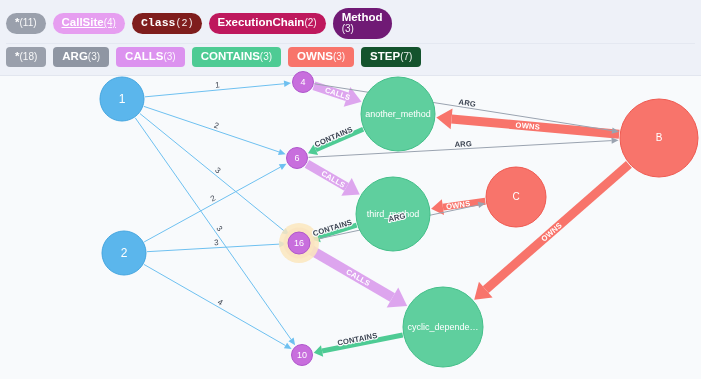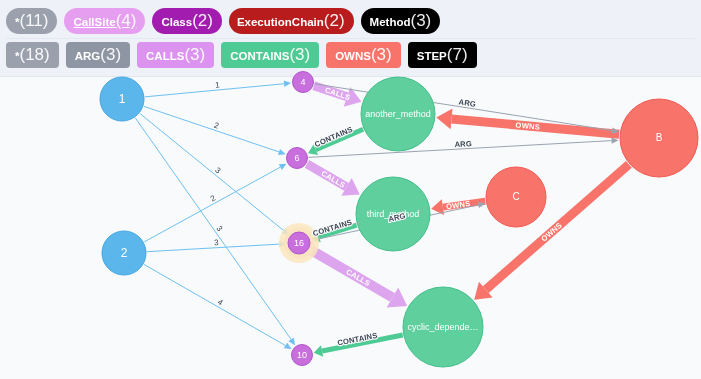--- a/index.html
+++ b/index.html
@@ -40,21 +40,21 @@
     font-size: 11.5px;
     font-weight: bold;
     line-height: 1;
     padding: 4px 9px 5px 9px;
     white-space: nowrap;
     user-select: none;
     cursor: pointer;
   }
   .chip .cnt {
     font-weight: normal;
-    font-size: 17px;
+    font-size: 10px;
     opacity: .92;
   }
   .chip.pill { border-radius: 999px; }
   .chip.rect { border-radius: 4px; }
 
   
   #canvas {
     position: absolute;
     left: 0; top: 62px;
     width: 701px;
@@ -93,29 +93,29 @@
   <div id="legend">
     <div class="legend-row row-node" id="legend-nodes">
         <div class="chip pill" style="background: rgb(154, 160, 172);">
           <span>*</span>
           <span class="cnt">(11)</span>
         </div>
         <div class="chip pill" style="background: rgb(230, 158, 240); text-decoration: underline;">
           <span>CallSite</span>
           <span class="cnt">(4)</span>
         </div>
-        <div class="chip pill" style="background: #a21caf;">
+        <div class="chip pill" style="background: #7f1d1d; font-family: Liberation Mono, monospace;">
           <span>Class</span>
           <span class="cnt">(2)</span>
         </div>
-        <div class="chip pill" style="background: #b91c1c; padding-left: 8px;">
+        <div class="chip pill" style="background: #be185d; padding-left: 8px;">
           <span>ExecutionChain</span>
           <span class="cnt">(2)</span>
         </div>
-        <div class="chip pill" style="background: #000000;">
+        <div class="chip pill" style="background: #701a75; flex-direction: column;">
           <span>Method</span>
           <span class="cnt">(3)</span>
         </div>
       </div>
     <div class="legend-row row-rel" id="legend-rels">
         <div class="chip rect" style="background: rgb(154, 160, 172);">
           <span>*</span>
           <span class="cnt">(18)</span>
         </div>
         <div class="chip rect" style="background: rgb(143, 150, 163);">
@@ -127,21 +127,21 @@
           <span class="cnt">(3)</span>
         </div>
         <div class="chip rect" style="background: rgb(78, 203, 148);">
           <span>CONTAINS</span>
           <span class="cnt">(3)</span>
         </div>
         <div class="chip rect" style="background: rgb(248, 116, 107);">
           <span>OWNS</span>
           <span class="cnt">(3)</span>
         </div>
-        <div class="chip rect" style="background: #000000; justify-content: flex-end;">
+        <div class="chip rect" style="background: #14532d; justify-content: flex-end;">
           <span>STEP</span>
           <span class="cnt">(7)</span>
         </div>
       </div>
   </div>
 
   <div id="canvas">
     <svg width="701" height="317" id="graph-svg">
       <g id="layer-edges">
           <g>

